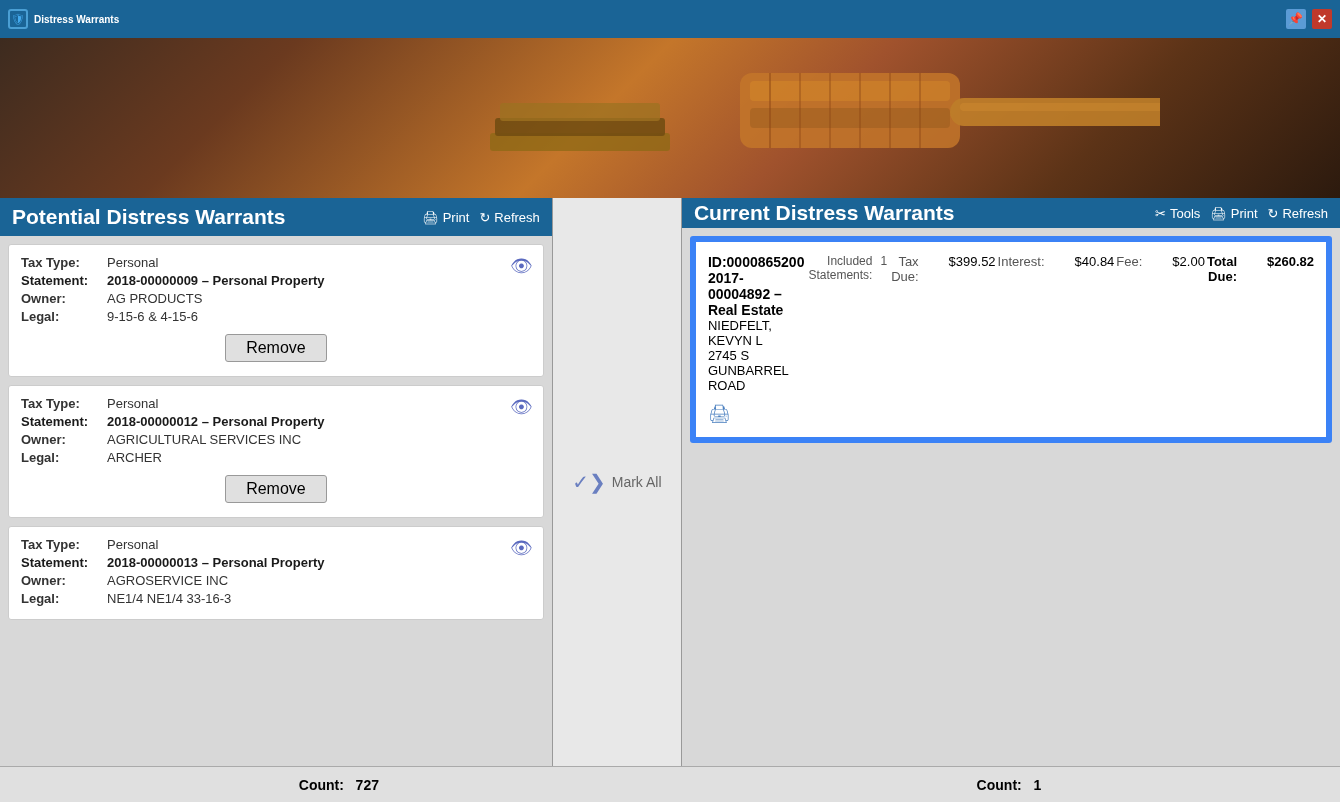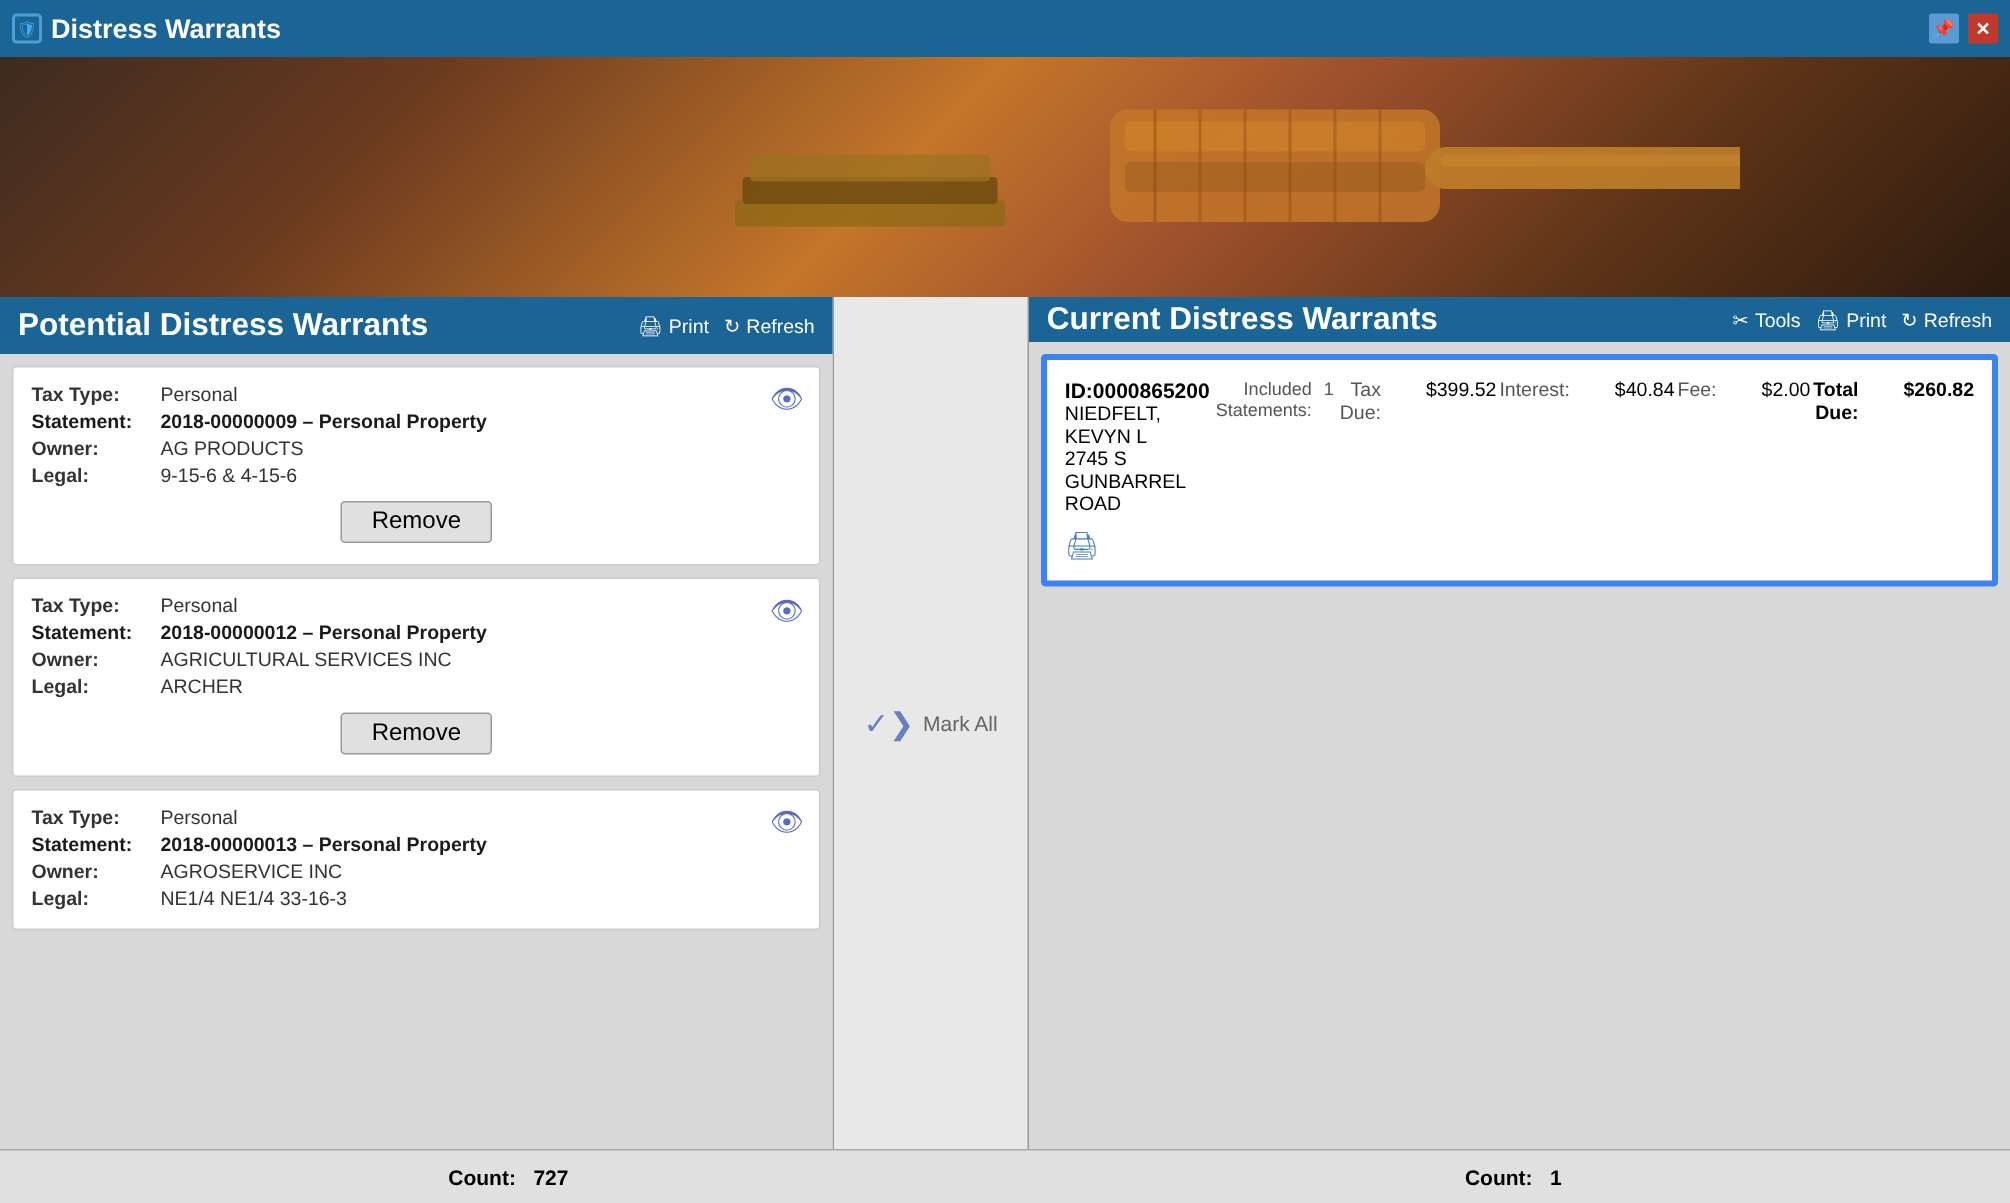--- a/index.html
+++ b/index.html
@@ -17,21 +17,21 @@
     }
     .title-bar-icon {
       width: 20px; height: 20px;
       background: #1a6496;
       border: 2px solid #4a9fd4;
       border-radius: 3px;
       display: flex; align-items: center; justify-content: center;
       font-size: 11px; color: #4ae;
     }
     .title-bar-text {
-      font-size: 18px; font-weight: bold; color: white; flex: 1;
+      font-size: 10px; font-weight: bold; color: white; flex: 1;
     }
     .title-btn {
       width: 20px; height: 20px; border: none; cursor: pointer;
       display: flex; align-items: center; justify-content: center;
       font-size: 12px; font-weight: bold; border-radius: 2px;
     }
     .title-btn-pin { background: #5b9bd5; color: white; }
     .title-btn-close { background: #c0392b; color: white; }
 
     
@@ -143,21 +143,21 @@
       background: #e0e0e0;
       border: 1px solid #999;
       border-radius: 3px;
       cursor: pointer;
       font-size: 16px;
     }
 
     
     .right-card {
       background: white;
-      border: 4px solid #3b82f6;
+      border: 6px solid #3b82f6;
       border-radius: 3px;
       margin: 8px;
       padding: 12px;
       display: grid;
       grid-template-columns: 1fr auto;
       gap: 4px;
     }
     .right-card-left { }
     .right-card-right { text-align: right; display: flex; flex-direction: row; gap: 2px; }
     .right-id { font-weight: bold; font-size: 14px; }
@@ -334,20 +334,21 @@
           <span>↻</span>
           <span>Refresh</span>
         </button>
       </div>
     </div>
     <div class="right-card-list">
 
       <div class="right-card">
         <div class="right-card-left">
           <div class="right-id">ID:0000865200</div>
+          <div class="right-statement">2017-00004892 – Real Estate</div>
           <div class="right-name">NIEDFELT, KEVYN L</div>
           <div class="right-addr">2745 S GUNBARREL ROAD</div>
           <div class="print-icon-small">🖨</div>
         </div>
         <div class="right-card-right">
           <div style="display:flex; justify-content:flex-end; gap:8px; font-size:12px; color:#555; margin-bottom:6px;">
             <span>Included Statements:</span>
             <span>1</span>
           </div>
           <div style="height:40px;"></div>

